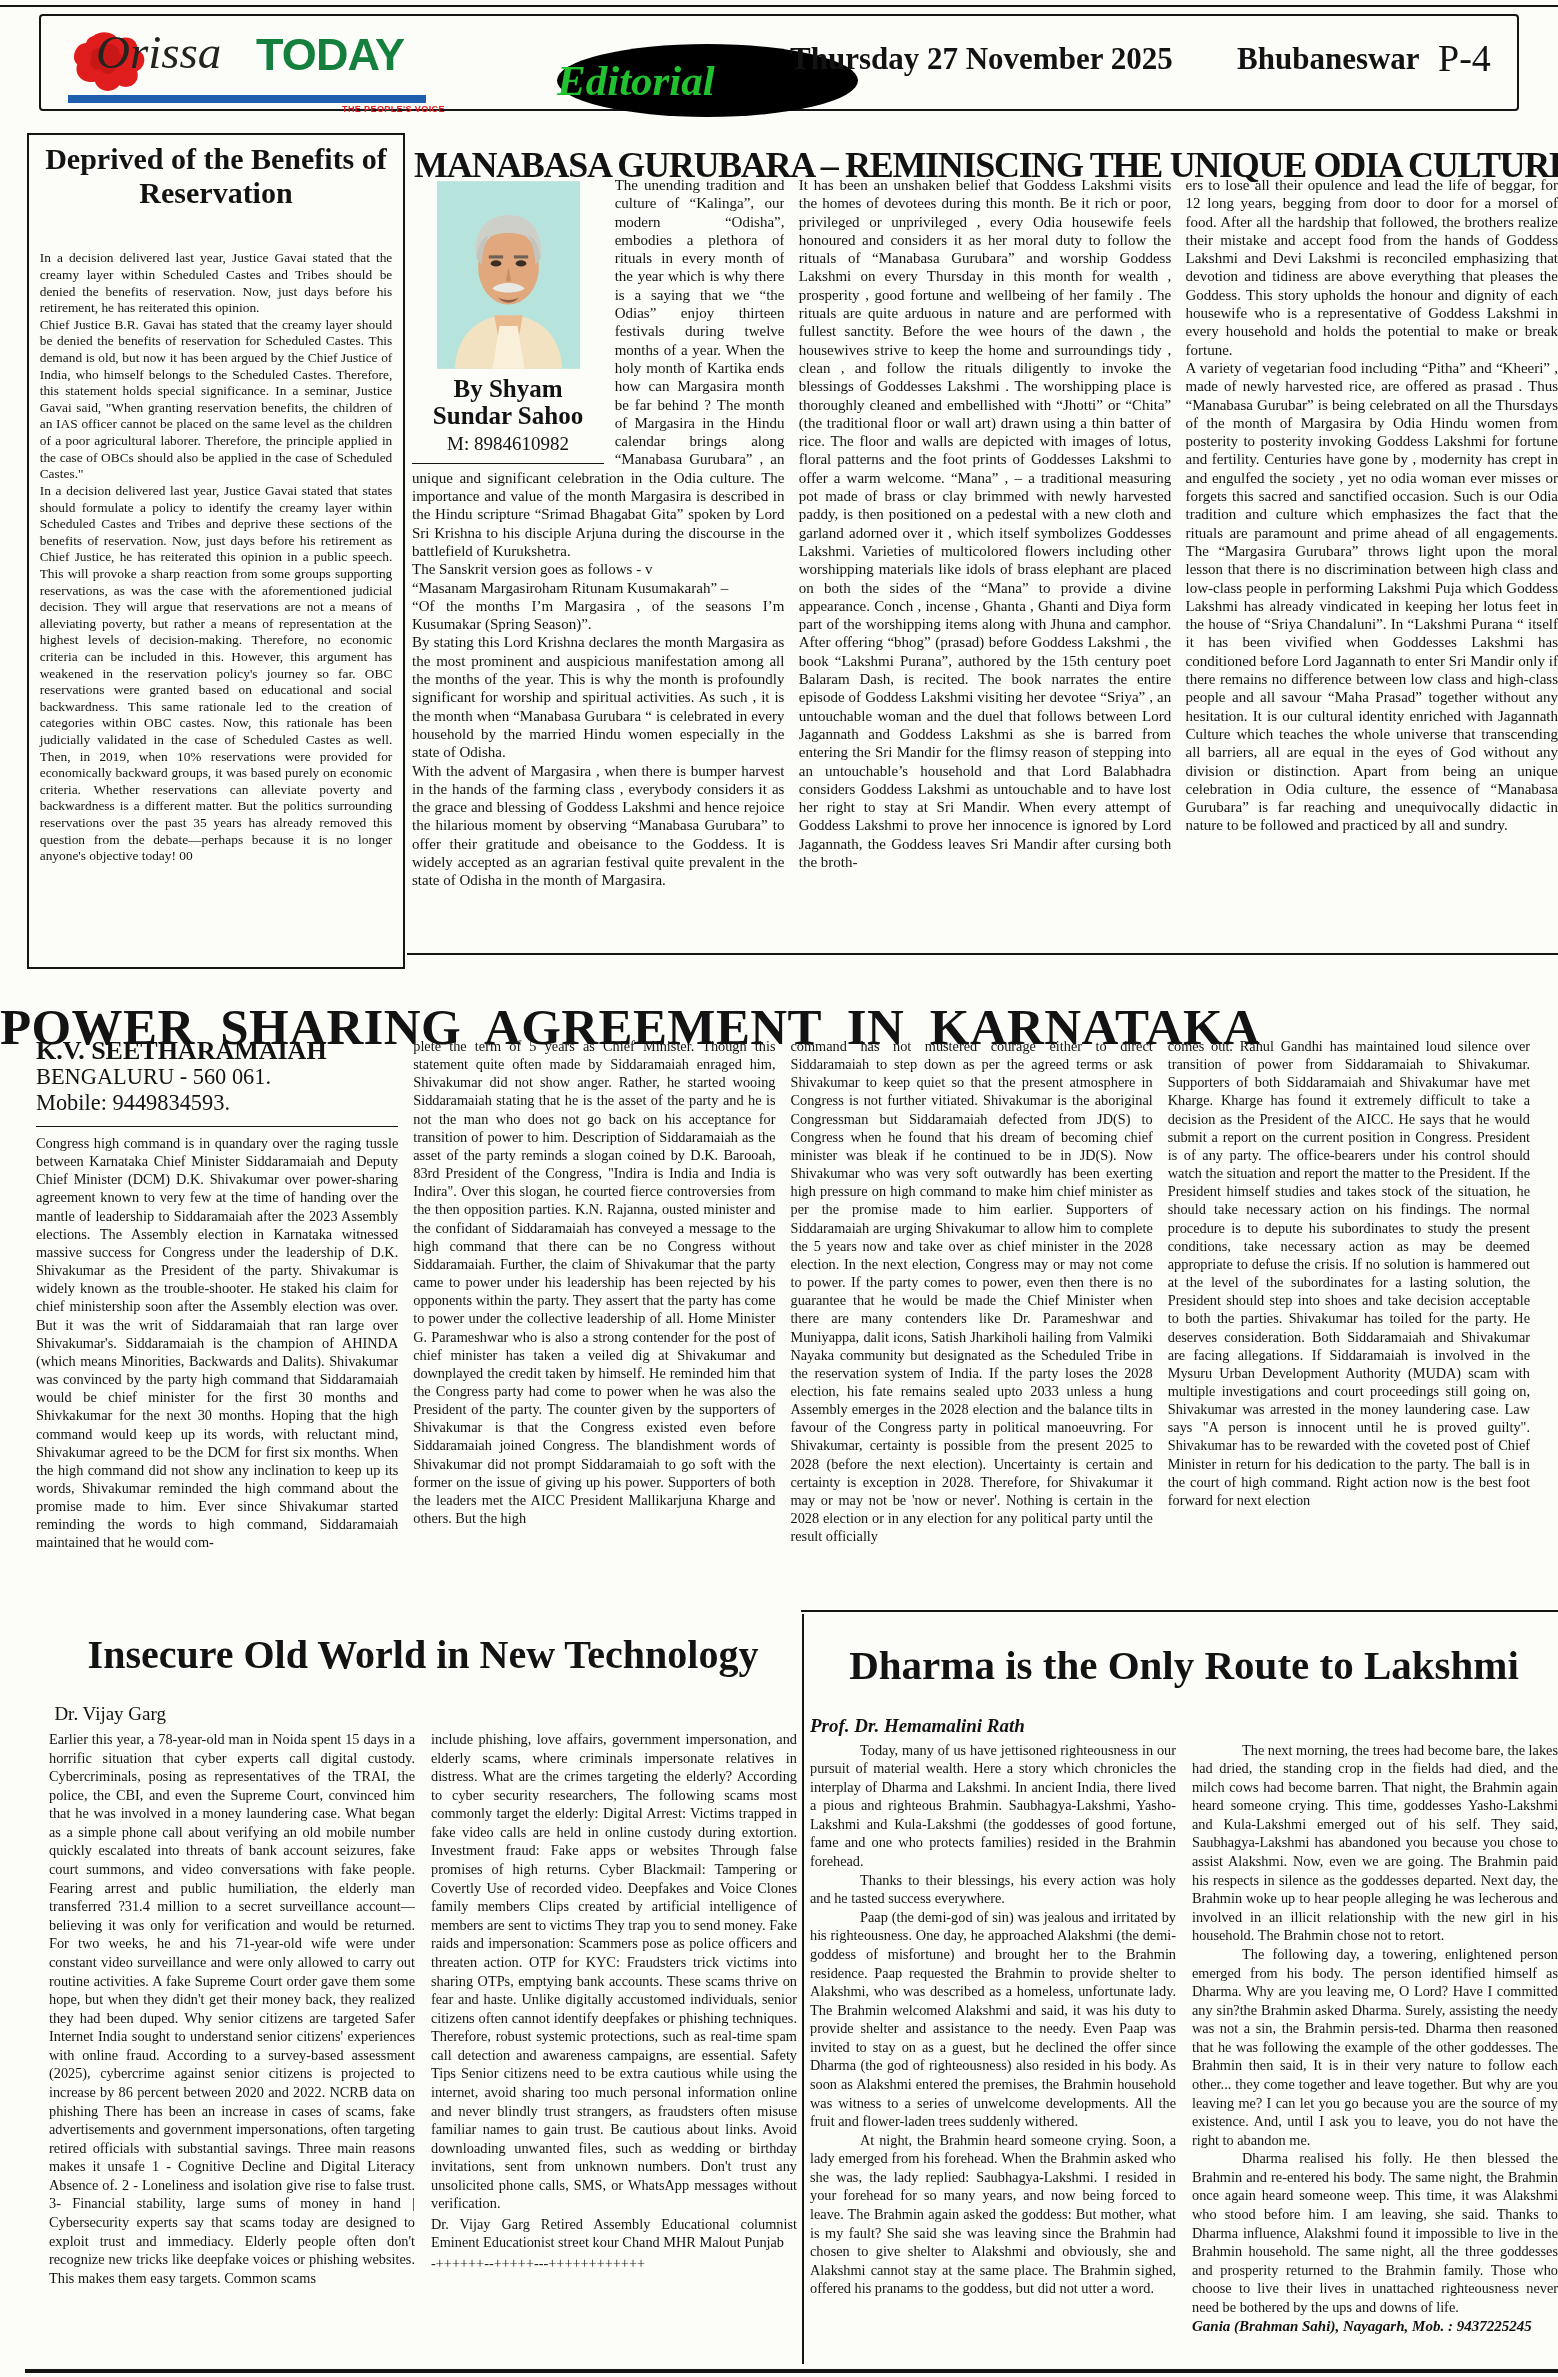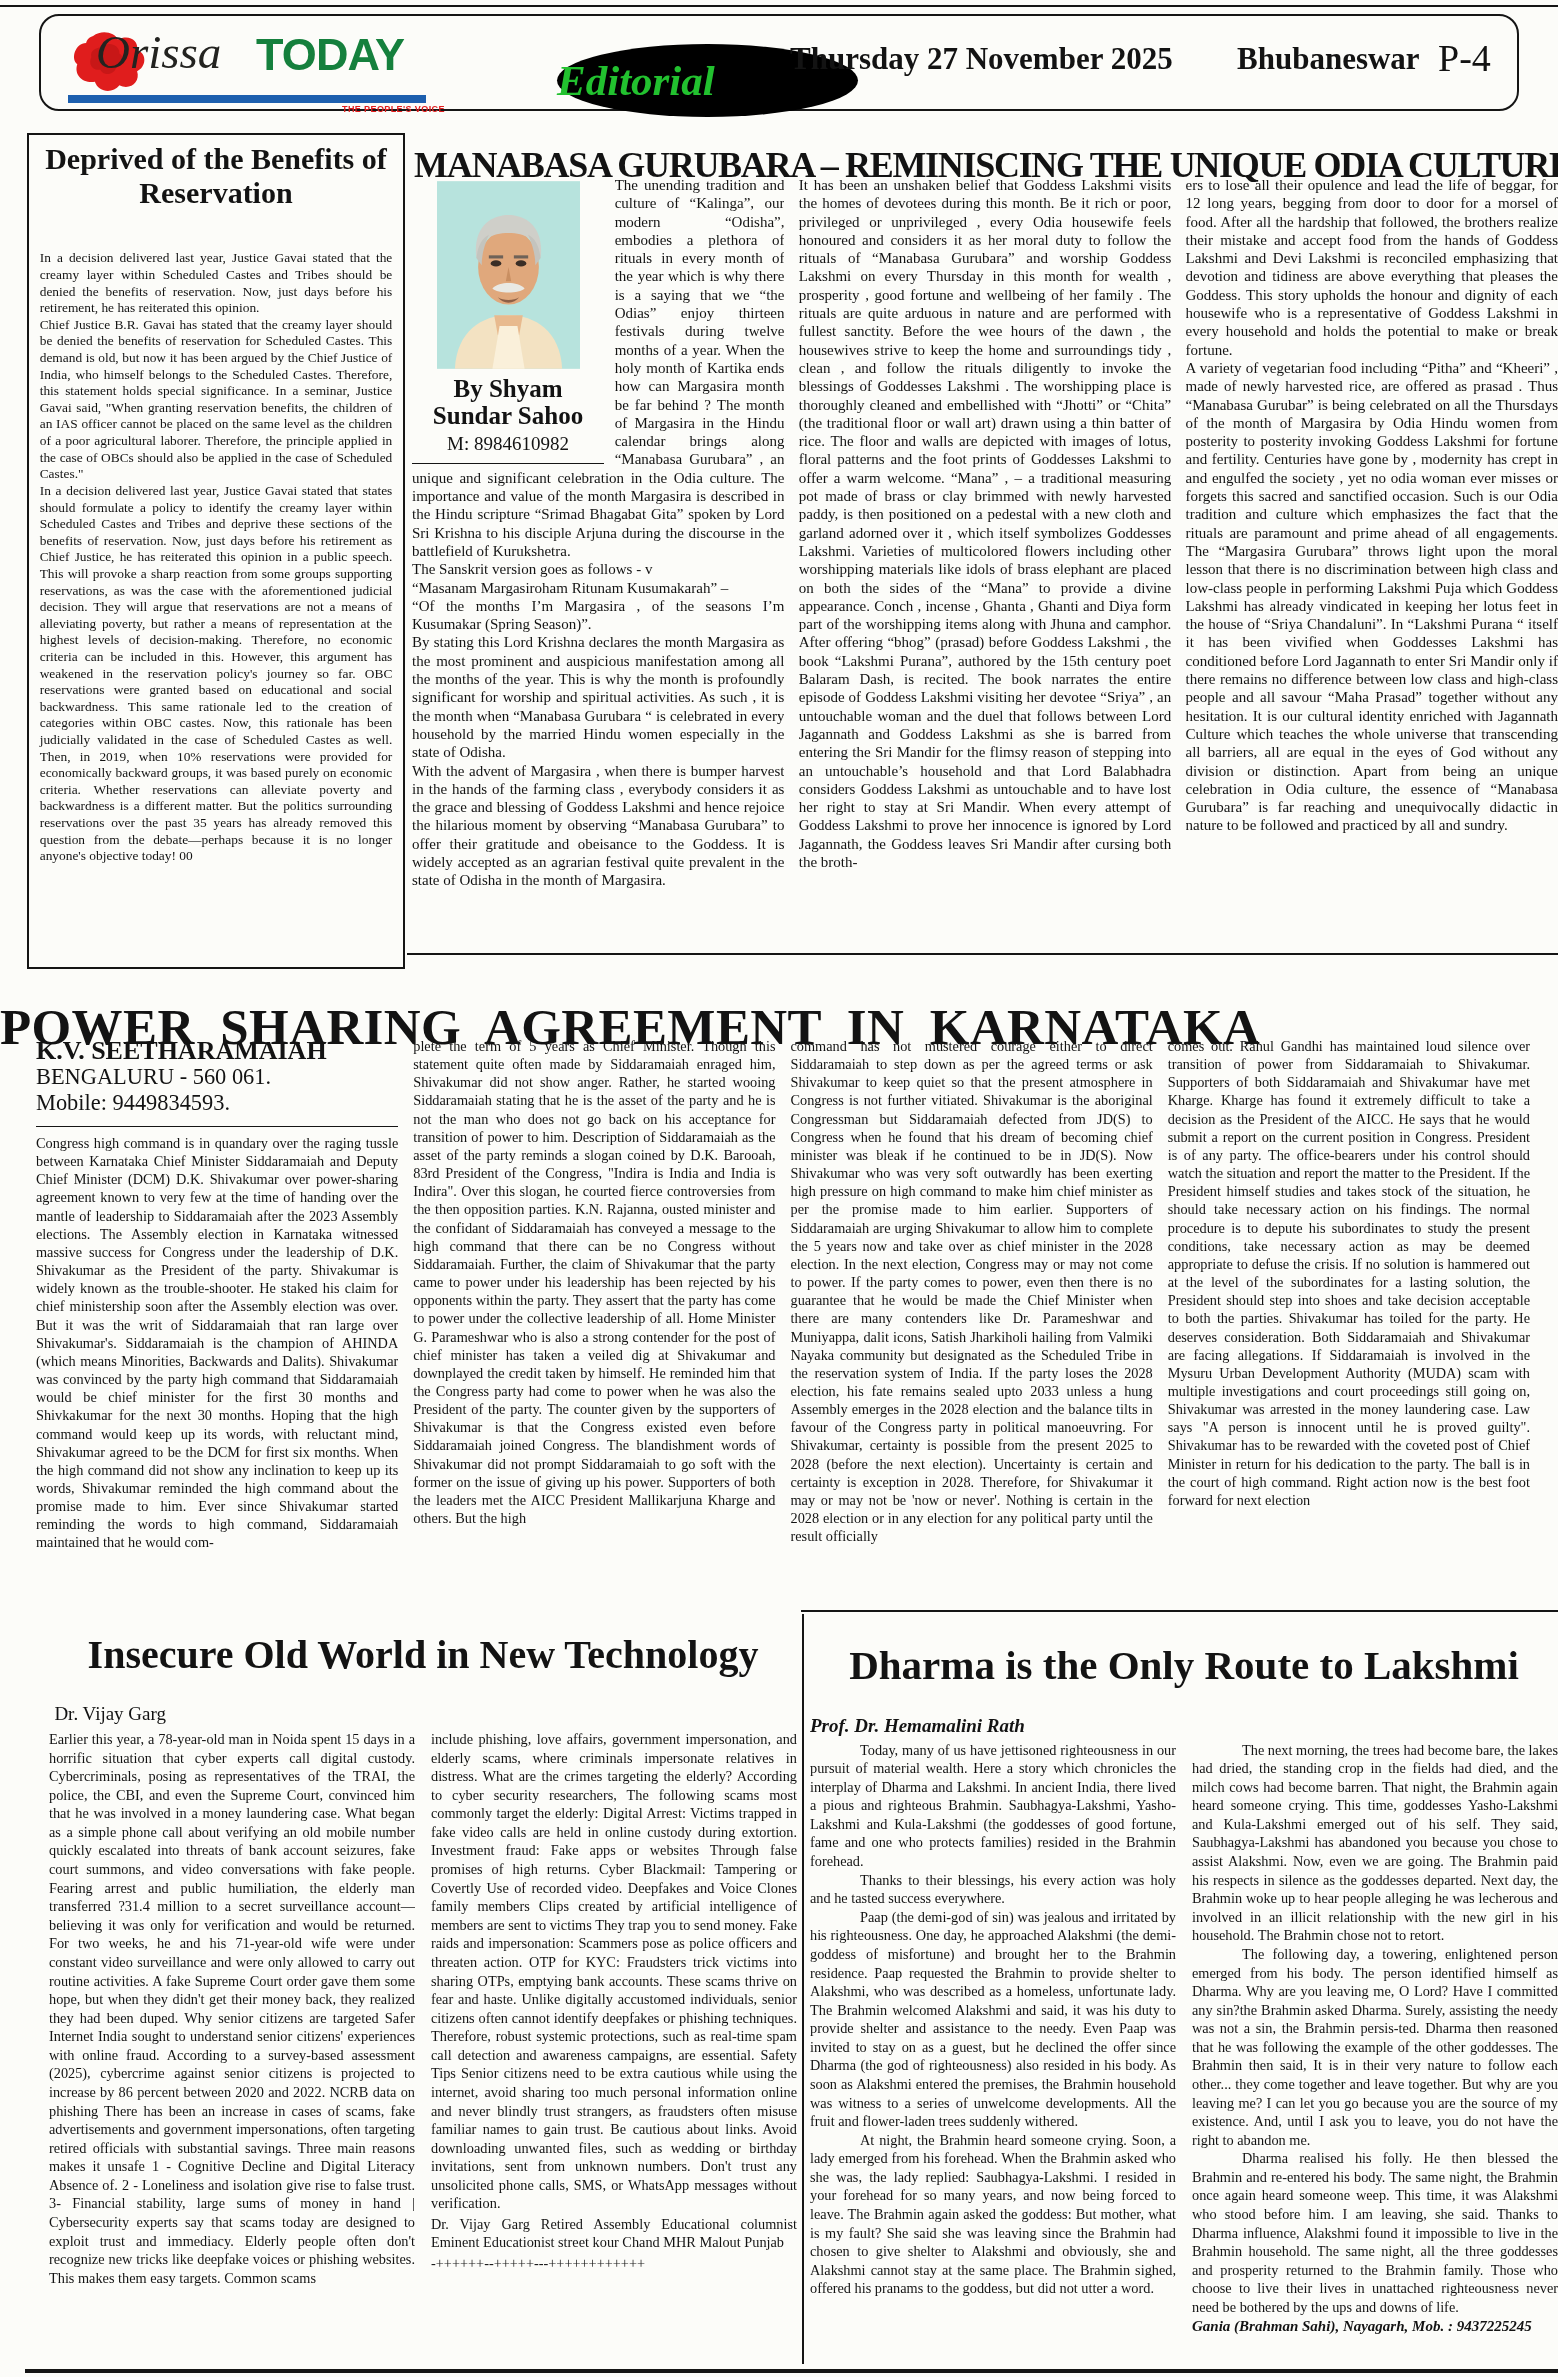--- a/index.html
+++ b/index.html
@@ -4,21 +4,21 @@
 <style>
   html,body{margin:0;padding:0;background:#d9d9d6;}
   .page{position:relative;width:1558px;height:2377px;margin:0 auto;background:#fcfcf9;
         font-family:"Liberation Serif",serif;color:#131313;overflow:hidden;}
   .rule{position:absolute;background:#151515;}
   p{margin:0;padding:0;}
   .just{text-align:justify;margin-top:41px;}
   
   .topline{position:absolute;left:0;top:5.4px;width:1558px;height:1.8px;background:#151515;}
   .masthead{position:absolute;left:39px;top:14.3px;width:1476px;height:93px;
-            border:2.7px solid #151515;border-radius:20px;background:#fcfcf9;}
+            border:2.7px solid #151515;border-radius:4px;background:#fcfcf9;}
   .logo{position:absolute;left:25px;top:7.2px;width:403px;height:82px;}
   .logo-map{position:absolute;left:0;top:5.4px;width:107px;height:66px;}
   .logo-orissa{position:absolute;left:30px;top:1.8px;font-style:italic;font-size:47px;color:#232320;
                font-family:"Liberation Serif",serif;}
   .logo-today{position:absolute;left:190px;top:5.4px;font-weight:bold;font-size:45px;color:#15803d;
               font-family:"Liberation Sans",sans-serif;letter-spacing:-0.9px;}
   .logo-bar{position:absolute;left:1.8px;top:72px;width:358px;height:8px;background:#1d5fae;}
   .logo-tag{position:absolute;left:276px;top:81px;font-family:"Liberation Sans",sans-serif;
             font-weight:bold;font-size:9px;color:#e01d1d;letter-spacing:0.4px;white-space:nowrap;}
   .edit-badge{position:absolute;left:516px;top:28px;width:301px;height:73px;background:#000000;

